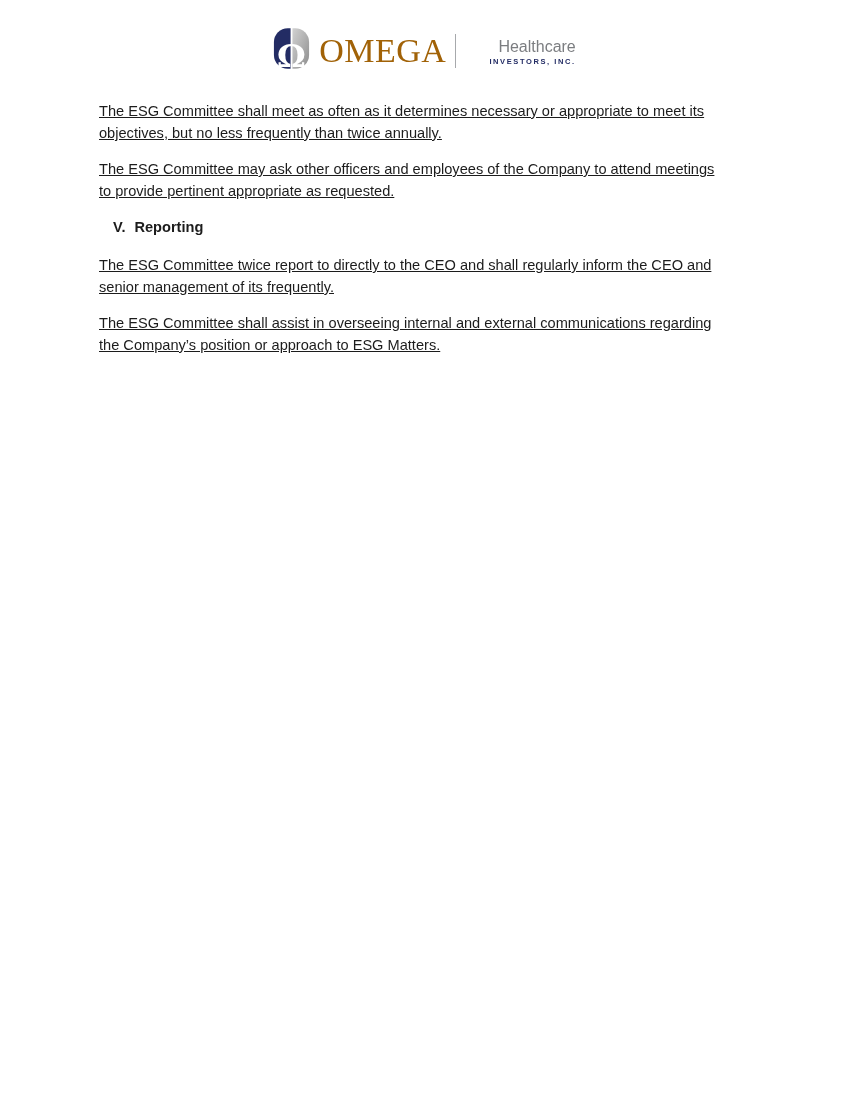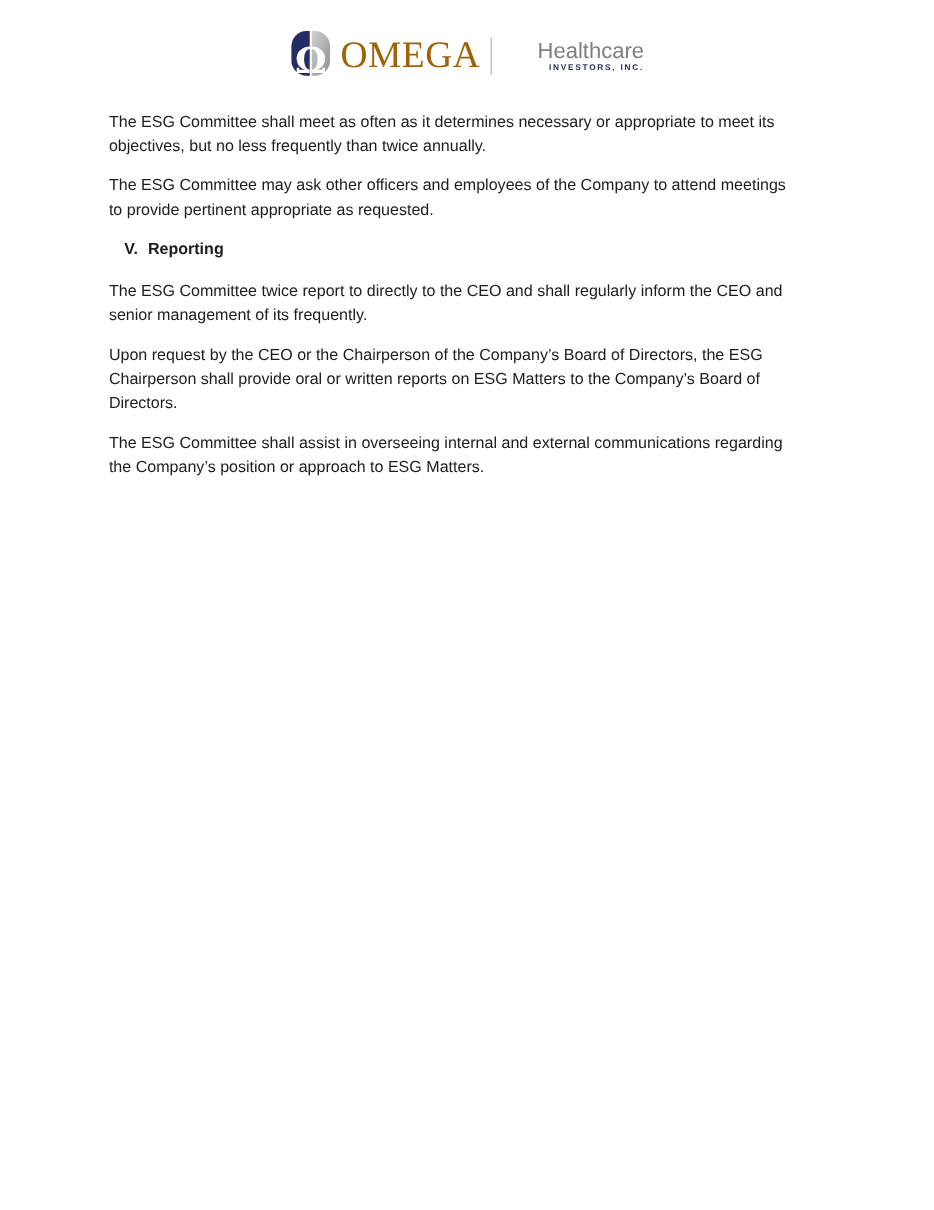--- a/index.html
+++ b/index.html
@@ -38,21 +38,21 @@
   .logo-divider {
     width: 1px;
     height: 34px;
     background: #a7a9ac;
     margin: 0 8px 0 9px;
     margin-top: 4px;
   }
   .logo-sub { display: flex; flex-direction: column; padding-top: 6px; }
   .logo-healthcare {
     font-family: "Liberation Sans", sans-serif;
-    font-size: 20px;
+    font-size: 16px;
     font-weight: 400;
     color: #7b7d80;
     line-height: 20px;
     margin-left: 34px;
   }
   .logo-investors {
     font-family: "Liberation Sans", sans-serif;
     font-size: 7.5px;
     font-weight: 700;
     letter-spacing: 1.6px;
@@ -64,21 +64,21 @@
   .content {
     position: absolute;
     top: 100px;
     left: 99px;
     width: 700px;
     font-size: 14.6px;
     line-height: 22px;
     color: #1c1c1c;
   }
   .content p { margin: 0 0 14px 0; }
-  .line { display: block; white-space: nowrap; }
+  .line { display: block; white-space: nowrap; text-decoration: underline; }
   .heading {
     margin: 14px 0 16px 0 !important;
     font-weight: 700;
     padding-left: 14px;
   }
   .heading .hnum { display: inline-block; margin-right: 9px; }
 </style>
 </head>
 <body>
 
@@ -126,25 +126,20 @@
 
     <p class="heading">
       <span class="hnum">V.</span><span class="hlabel">Reporting</span>
     </p>
 
     <p>
       <span class="line">The ESG Committee twice report to directly to the CEO and shall regularly inform the CEO and</span>
       <span class="line">senior management of its frequently.</span>
     </p>
 
-    <p>
-      <span class="line">Upon request by the CEO or the Chairperson of the Company’s Board of Directors, the ESG</span>
-      <span class="line">Chairperson shall provide oral or written reports on ESG Matters to the Company’s Board of</span>
-      <span class="line">Directors.</span>
-    </p>
 
     <p>
       <span class="line">The ESG Committee shall assist in overseeing internal and external communications regarding</span>
       <span class="line">the Company’s position or approach to ESG Matters.</span>
     </p>
 
   </div>
 
 </div>
 

